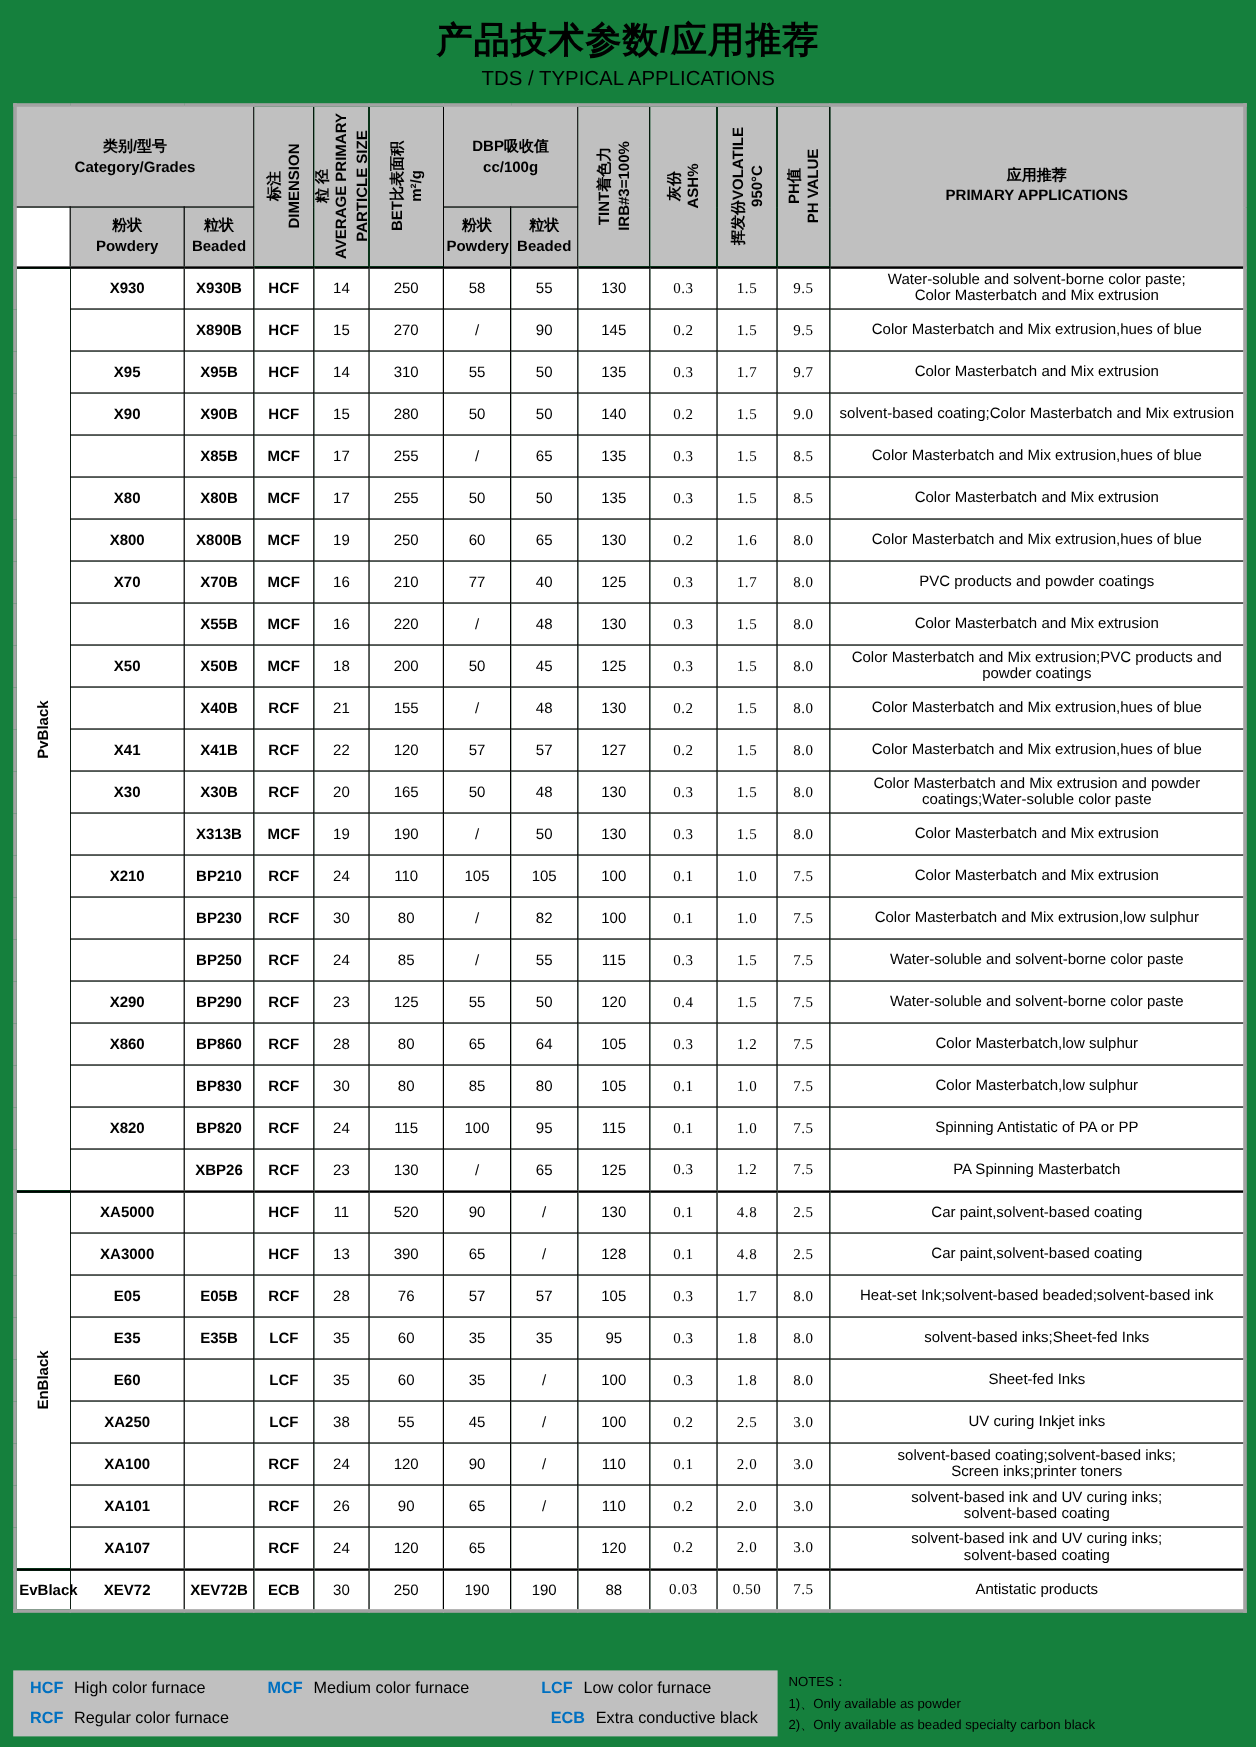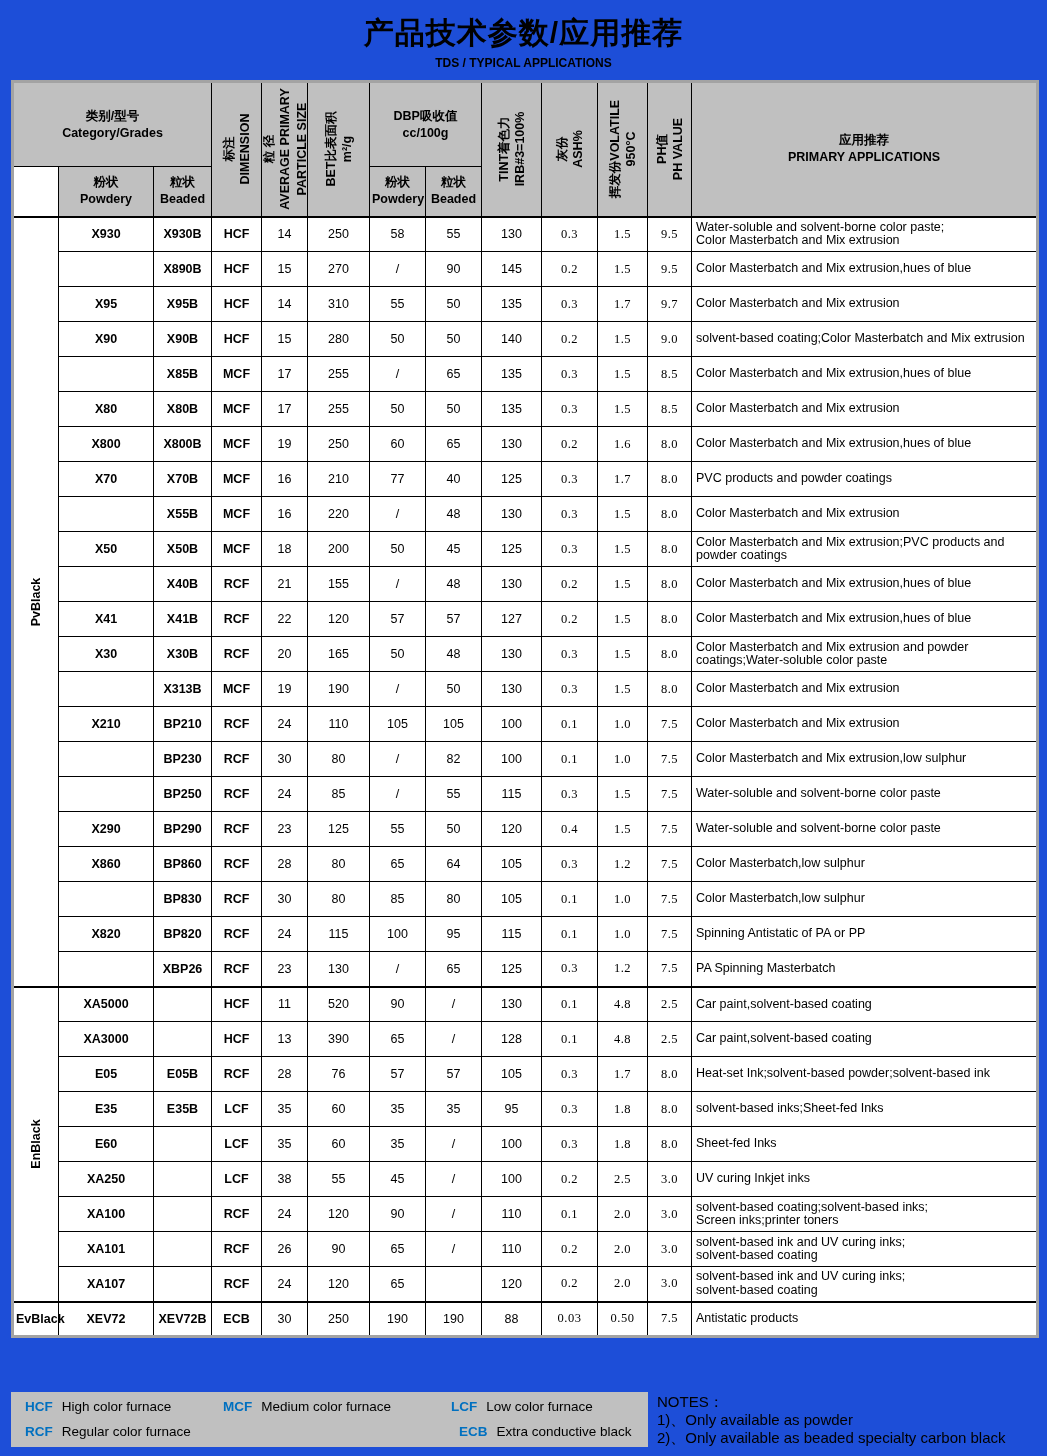--- a/index.html
+++ b/index.html
@@ -1,56 +1,56 @@
 <!DOCTYPE html>
 <html style="--accent: #0070c0; --gray: #c0c0c0;"><head>
 <meta charset="utf-8">
 <style>
   :root { --gray:#c0c0c0; --accent:#0070c0; --ink:#000; }
   * { box-sizing: border-box; }
   html,body { margin:0; padding:0; background:#fff; }
   .page {
     position:relative; width:1047px; height:1456px; overflow:hidden;
-    font-family:"Liberation Sans", sans-serif; color:var(--ink); background:#1d4ed8;
+    font-family:"Liberation Sans", sans-serif; color:var(--ink); background:#15803d;
   }
   h1.title { margin:13px 0 2px; text-align:center; font-size:30px; font-weight:bold; letter-spacing:1px; }
-  h2.subtitle { margin:0 0 10px; text-align:center; font-size:12px; font-weight:bold; }
+  h2.subtitle { margin:0 0 10px; text-align:center; font-size:17px; font-weight:normal; }
 
   table.tds {
     margin-left:11px; width:1025px; table-layout:fixed;
     border-collapse:collapse; border:3px solid #a3a3a3;
   }
   .tds th, .tds td { border:1px solid #000; padding:0 2px; text-align:center; vertical-align:middle; }
   .tds thead th { background:var(--gray); font-weight:bold; font-size:12.5px; line-height:1.35; white-space:pre-line; }
   .tds thead tr.r1 th { height:85px; }
   .tds thead tr.r2 th { height:50px; }
   .tds thead th.blank { background:#fff; }
   .tds th.vh { position:relative; }
   .rot {
     position:absolute; left:50%; top:50%;
     transform:translate(-50%,-50%) rotate(-90deg);
     white-space:pre; text-align:center; font-weight:bold; font-size:12.5px; line-height:1.3;
   }
   .tds tbody td { height:35px; font-size:12.5px; background:#fff; }
   .tds tbody tr.sec td { border-top:2px solid #000; }
   td.grade, td.dim { font-weight:bold; }
   td.fs { font-family:"Liberation Serif", serif; font-size:13px; letter-spacing:0.5px; }
-  td.app { text-align:left; font-size:11.5px; line-height:13.5px; padding:1px 4px; white-space:pre-line; font-weight:normal; }
+  td.app { text-align:center; font-size:11.5px; line-height:13.5px; padding:1px 4px; white-space:pre-line; font-weight:normal; }
   td.group { position:relative; font-weight:bold; font-size:12.5px; }
   td.group > span { font-weight:bold; }
 
   .footer { position:absolute; left:11px; top:1391px; width:1025px; display:flex; align-items:center; }
   .legend {
     width:637px; height:55px; background:var(--gray);
     display:grid; grid-template-columns:198px 212px 227px;
     align-content:space-between; padding:7px 0 8px 14px;
   }
   .lg-item { font-size:13.5px; white-space:nowrap; }
   .lg-item .abbr { color:var(--accent); font-weight:bold; margin-right:9px; }
-  .notes { margin-left:9px; font-size:15px; line-height:18px; padding-top:2px; }
+  .notes { margin-left:9px; font-size:11px; line-height:18px; padding-top:2px; }
   .notes .n-title { font-weight:normal; }
 </style>
 </head>
 <body>
 
 <div class="page">
   <h1 class="title">产品技术参数/应用推荐</h1>
   <h2 class="subtitle">TDS / TYPICAL APPLICATIONS</h2>
 
   <table class="tds">
@@ -454,21 +454,21 @@
           <td class="grade">E05B</td>
           <td class="dim">RCF</td>
           <td class="num">28</td>
           <td class="num">76</td>
           <td class="num">57</td>
           <td class="num">57</td>
           <td class="num">105</td>
           <td class="fs">0.3</td>
           <td class="fs">1.7</td>
           <td class="fs">8.0</td>
-          <td class="app">Heat-set Ink;solvent-based powder;solvent-based ink</td>
+          <td class="app">Heat-set Ink;solvent-based beaded;solvent-based ink</td>
         </tr>
         <tr>
           <td class="grade">E35</td>
           <td class="grade">E35B</td>
           <td class="dim">LCF</td>
           <td class="num">35</td>
           <td class="num">60</td>
           <td class="num">35</td>
           <td class="num">35</td>
           <td class="num">95</td>

